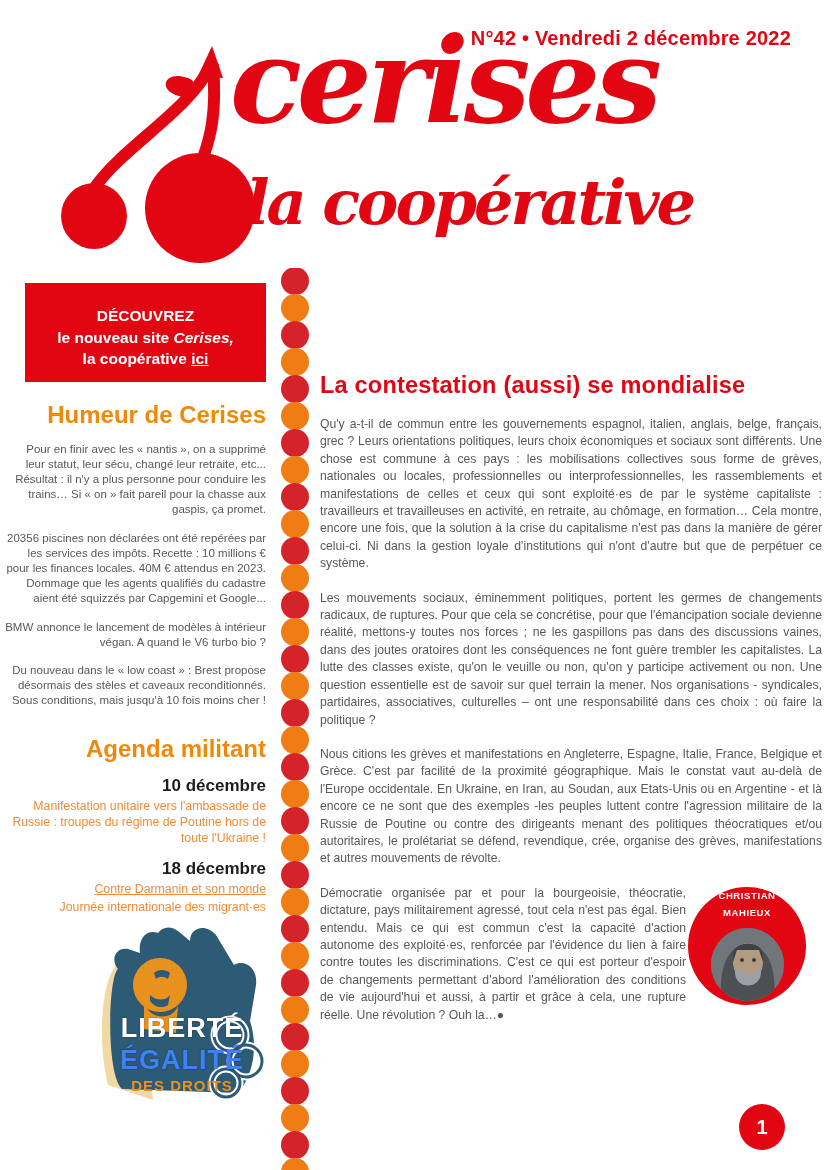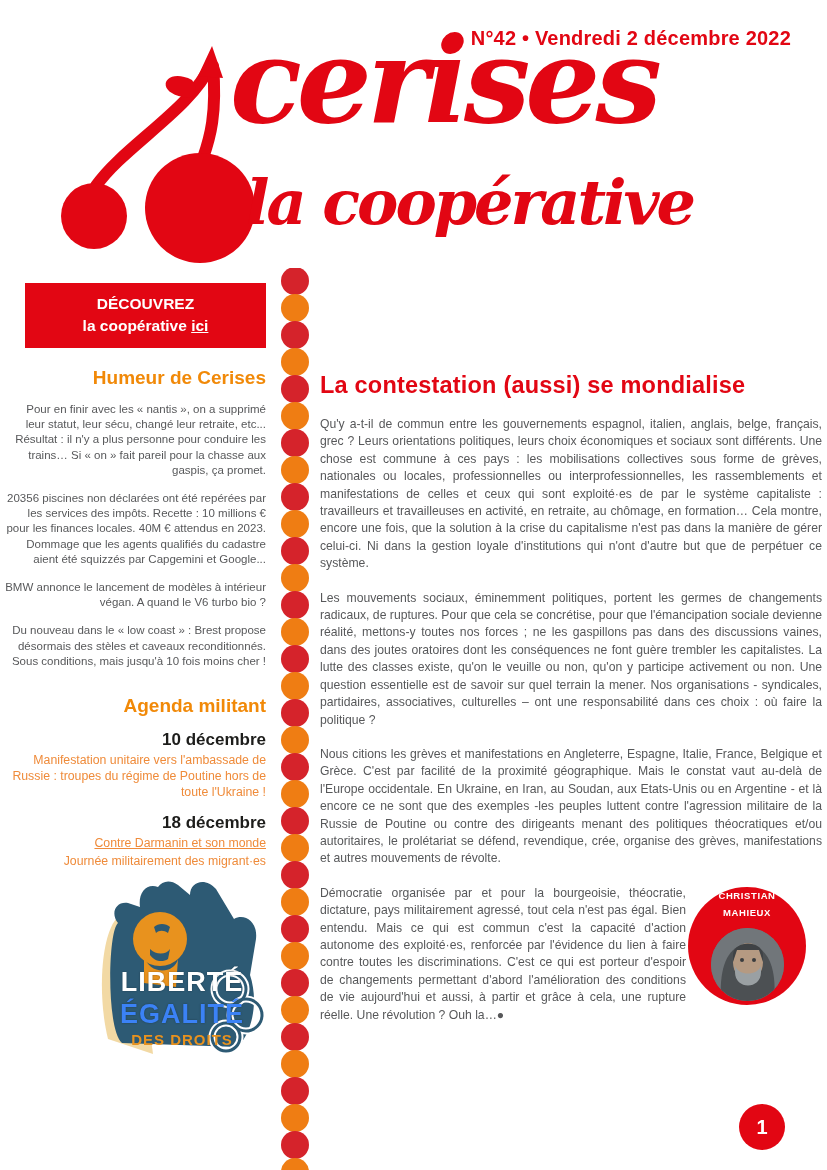--- a/index.html
+++ b/index.html
@@ -35,25 +35,25 @@
   
   .dot-sep{
     position:absolute;left:281px;top:268px;width:28px;height:902px;
     overflow:hidden;display:flex;flex-direction:column;align-items:center;
   }
   .dot{flex:none;width:28px;height:28px;border-radius:50%;margin-top:-1px;}
   
   .sidebar{position:absolute;left:4px;top:283px;width:262px;text-align:right;}
   .promo-box{
     margin-left:21px;background:var(--red);color:#fff;text-align:center;
-    padding:10px 4px 12px 4px;font-weight:bold;font-size:15.5px;line-height:21.5px;
+    padding:22px 4px 12px 4px;font-weight:bold;font-size:15.5px;line-height:21.5px;
   }
   .promo-box .it{font-style:italic;}
   .promo-box .lk{text-decoration:underline;cursor:pointer;text-align:center;}
-  .sb-heading{color:var(--heading_orange);font-weight:bold;font-size:19px;margin-top:19px;}
+  .sb-heading{color:var(--heading_orange);font-weight:bold;font-size:24px;margin-top:19px;}
   .sidebar p.humeur{font-size:11.5px;line-height:15.2px;color:var(--text_gray);margin-top:13px;}
   .agenda-heading{margin-top:26px;}
   .event-date{font-weight:bold;font-size:17px;color:var(--black);margin-top:13px;}
   .event-text{color:var(--event_orange);font-size:12.3px;line-height:16px;margin-top:2px;}
   .event-link{color:var(--event_orange);font-size:12.3px;line-height:16px;margin-top:2px;
     text-decoration:underline;cursor:pointer;display:block;}
   
   .fist-logo{position:relative;display:inline-block;width:168px;height:182px;margin-top:10px;text-align:center;}
   .fist-logo .t1{position:absolute;left:0;width:100%;top:88px;color:#fff;font-weight:bold;
     font-size:27px;letter-spacing:1px;text-shadow:0 0 2px rgba(0,0,0,.35);}
@@ -134,38 +134,39 @@
       <div class="dot" style="background: var(--dot_red);"></div>
       <div class="dot" style="background: var(--dot_orange);"></div>
       <div class="dot" style="background: var(--dot_red);"></div>
       <div class="dot" style="background: var(--dot_orange);"></div>
     </div>
 
   <div class="sidebar">
 
     <div class="promo-box">
       <div>DÉCOUVREZ</div>
+      <div><span>le nouveau site </span><span class="it">Cerises,</span></div>
       <div><span>la coopérative </span><span class="lk">ici</span></div>
     </div>
 
     <div class="sb-heading">Humeur de Cerises</div>
 
     <p class="humeur">Pour en finir avec les « nantis », on a supprimé leur statut, leur sécu, changé leur retraite, etc... Résultat : il n'y a plus personne pour conduire les trains… Si « on » fait pareil pour la chasse aux gaspis, ça promet.</p>
     <p class="humeur">20356 piscines non déclarées ont été repérées par les services des impôts. Recette : 10 millions € pour les finances locales. 40M € attendus en 2023. Dommage que les agents qualifiés du cadastre aient été squizzés par Capgemini et Google...</p>
     <p class="humeur">BMW annonce le lancement de modèles à intérieur végan. A quand le V6 turbo bio ?</p>
     <p class="humeur">Du nouveau dans le « low coast » : Brest propose désormais des stèles et caveaux reconditionnés. Sous conditions, mais jusqu'à 10 fois moins cher !</p>
 
     <div class="sb-heading agenda-heading">Agenda militant</div>
 
     <div class="event-date">10 décembre</div>
     <div class="event-text">Manifestation unitaire vers l'ambassade de Russie : troupes du régime de Poutine hors de toute l'Ukraine !</div>
 
     <div class="event-date">18 décembre</div>
     <span class="event-link">Contre Darmanin et son monde</span>
-    <div class="event-text">Journée militairement des migrant·es</div>
+    <div class="event-text">Journée internationale des migrant·es</div>
 
     
     <div class="fist-logo">
       <svg width="168" height="182" viewBox="0 0 168 182">
         <path d="M18,40 C2,60 0,120 10,160 L55,175 L40,60 Z" fill="var(--tan)"></path>
         <path d="M60,8 C48,4 40,14 42,28 L30,24 C18,22 12,34 20,44 C10,52 8,150 24,164 L140,168 C156,150 160,120 152,96 L158,60 C160,42 146,34 136,40 L118,10 C108,-2 92,2 92,16 L80,6 C72,0 64,2 60,8 Z" fill="var(--teal)"></path>
         <circle cx="62" cy="60" r="27" fill="var(--face_orange)"></circle>
         <path d="M46,76 C50,96 76,96 80,80 L78,108 L46,104 Z" fill="var(--face_orange)"></path>
         <path d="M56,48 C60,44 68,44 72,48 L70,54 C66,51 61,51 58,54 Z" fill="var(--teal)"></path>
         <path d="M52,70 C58,76 68,76 72,70 L70,80 C64,84 56,82 52,76 Z" fill="var(--teal)"></path>

